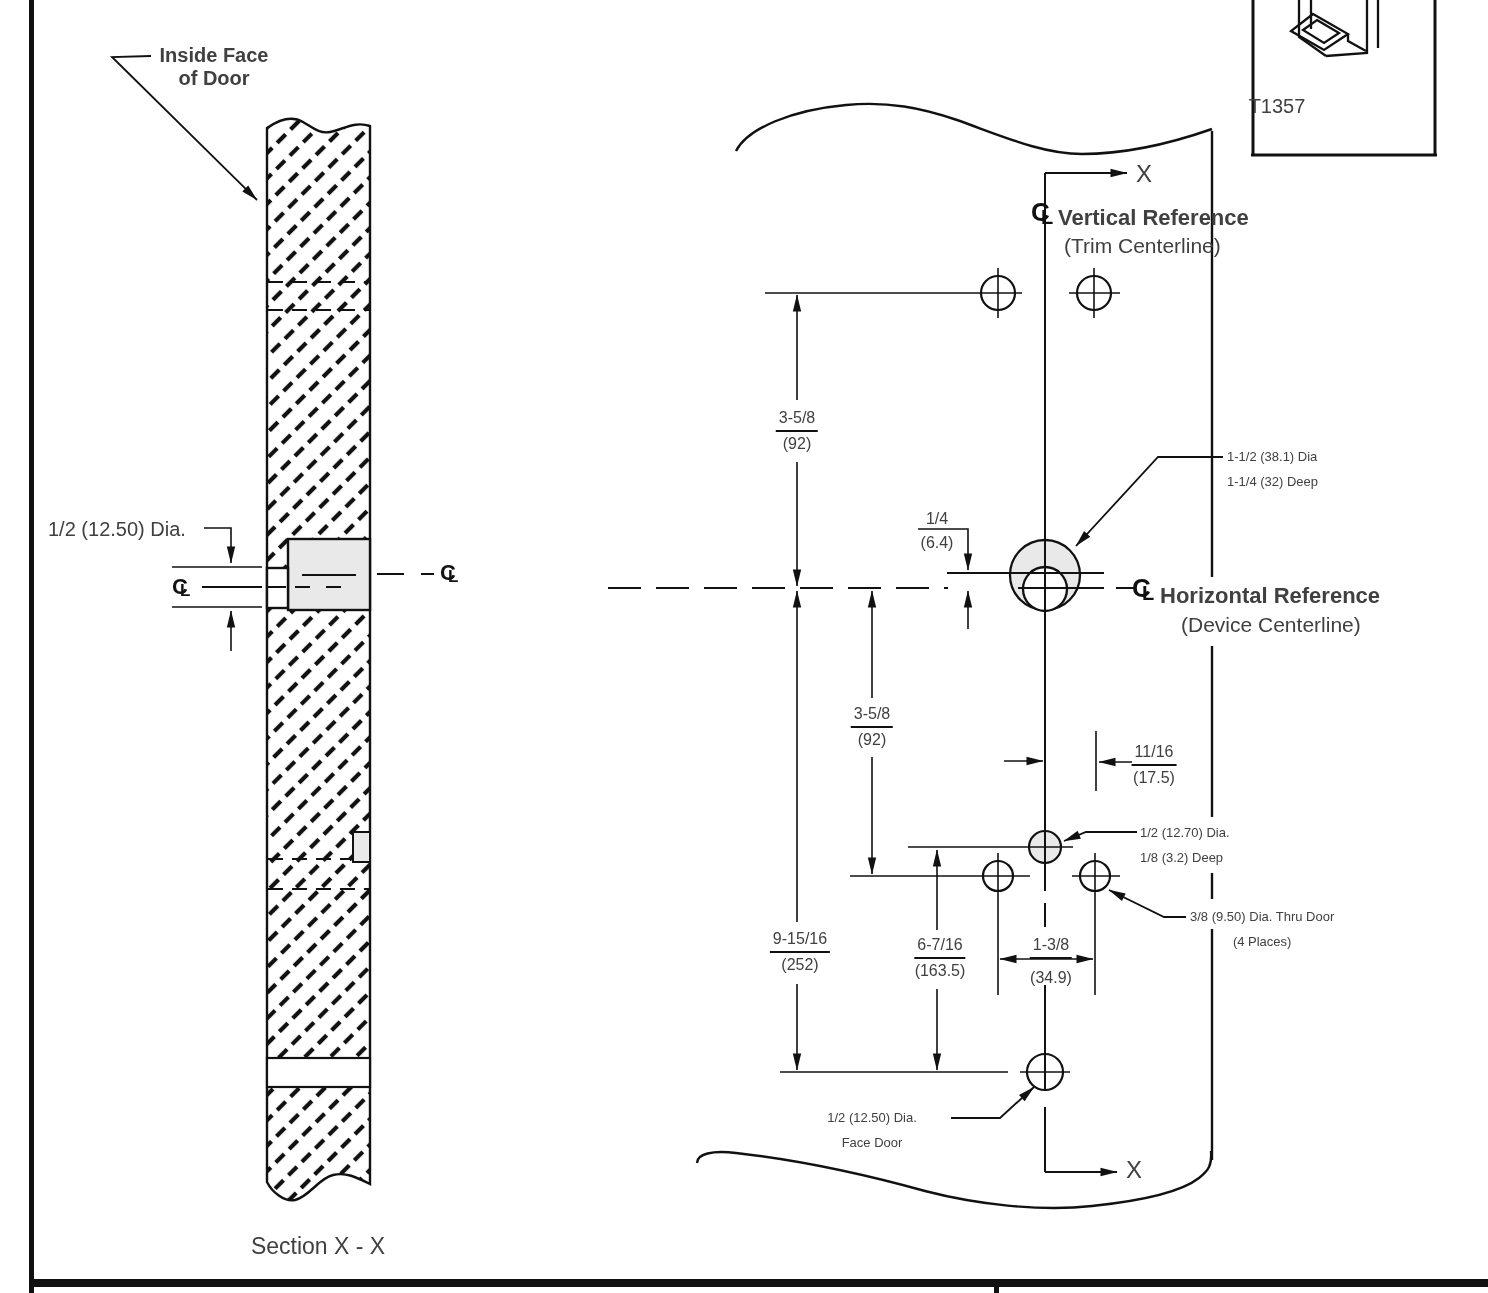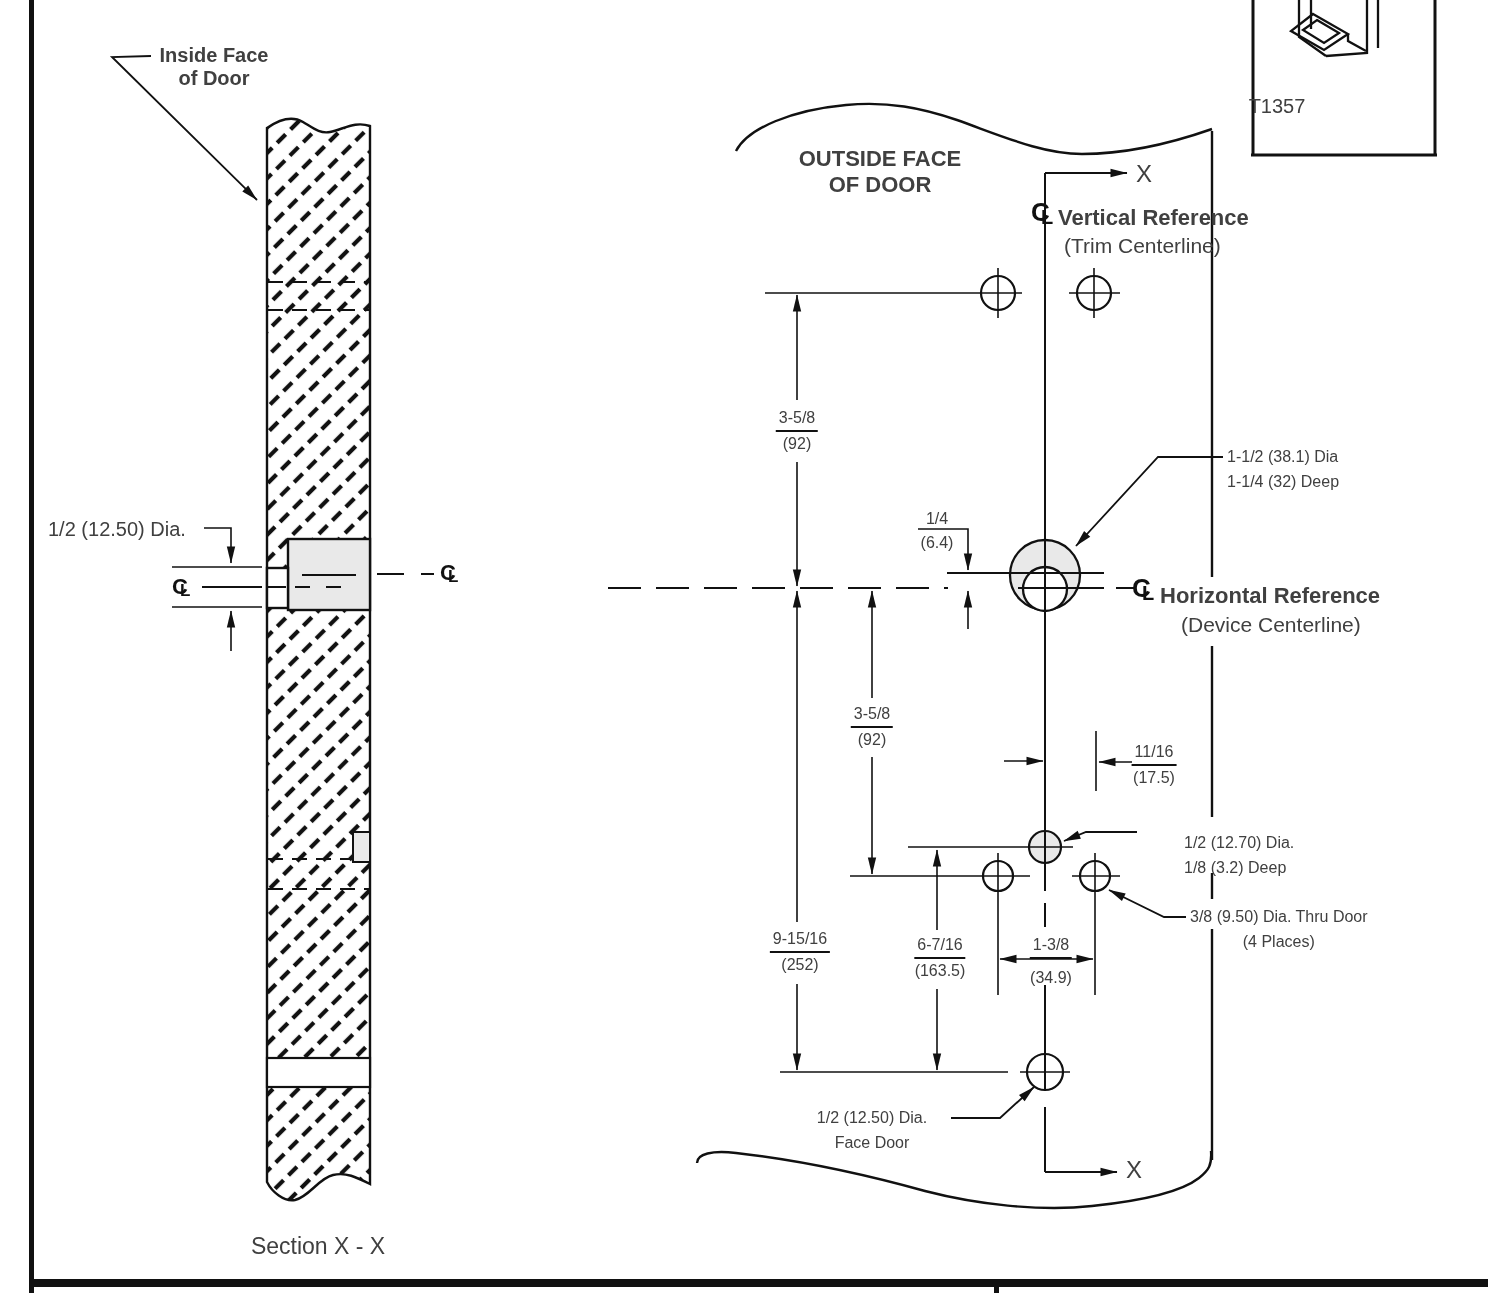--- a/index.html
+++ b/index.html
@@ -11,21 +11,21 @@
   .cx{transform:translateX(-50%);text-align:center;}
   .f20{font-size:20px;}
   .f21{font-size:21px;text-align:right;}
   .f22{font-size:22px;line-height:26px;}
   .f23{font-size:23px;}
   .f24{font-size:24px;}
   .dim{font-size:16px;line-height:23px;text-align:center;transform:translateX(-50%);}
   .dim .fr{display:inline-block;border-bottom:2px solid #111;padding:0 3px 1px 3px;}
   .dim .nou{border-bottom:none;}
   .dim .gap5{margin-top:7px;}
-  .call{font-size:16px;line-height:25px;}
+  .call{font-size:13px;line-height:25px;}
   
   .clsym{position:absolute;width:26px;height:32px;}
   .clsym span{position:absolute;font-weight:bold;}
   .cl22 .cc{left:0;top:0;font-size:22px;}
   .cl22 .ll{left:8px;top:7px;font-size:17px;}
   .cl26 .cc{left:0;top:0;font-size:26px;}
   .cl26 .ll{left:10px;top:9px;font-size:20px;}
 </style>
 </head>
 <body>
@@ -194,24 +194,20 @@
   <span class="cc">C</span>
       <span class="ll">L</span>
 </div>
 <div class="clsym cl22" style="left:440px;top:560px;">
   <span class="cc">C</span>
       <span class="ll">L</span>
 </div>
 
 <div class="lbl f23 cx" style="left:318px;top:1233px;">Section X - X</div>
 
-<div class="lbl b f22 cx" style="left:880px;top:146px;">
-  <div>OUTSIDE FACE</div>
-  <div>OF DOOR</div>
-</div>
 
 <div class="lbl f24" style="left:1136px;top:160px;">X</div>
 <div class="lbl f24" style="left:1126px;top:1156px;">X</div>
 
 <div class="clsym cl26" style="left:1031px;top:197px;">
   <span class="cc">C</span>
       <span class="ll">L</span>
 </div>
 <div class="lbl b f22" style="left:1058px;top:205px;">Vertical Reference</div>
 <div class="lbl f21" style="left:1064px;top:234px;">(Trim Centerline)</div>
@@ -249,21 +245,21 @@
 </div>
 <div class="lbl dim" style="left:1051px;top:933px;">
   <div><span class="fr">1-3/8</span></div>
   <div class="gap5">(34.9)</div>
 </div>
 
 <div class="lbl call" style="left:1227px;top:444px;">
   <div>1-1/2 (38.1) Dia</div>
   <div>1-1/4 (32) Deep</div>
 </div>
-<div class="lbl call" style="left:1184px;top:820px;margin-top:10px;">
+<div class="lbl call" style="left:1140px;top:820px;">
   <div>1/2 (12.70) Dia.</div>
   <div>1/8 (3.2) Deep</div>
 </div>
 <div class="lbl call" style="left:1190px;top:904px;">
   <div>3/8 (9.50) Dia. Thru Door</div>
   <div style="text-align:center;">(4 Places)</div>
 </div>
 <div class="lbl call cx" style="left:872px;top:1105px;">
   <div>1/2 (12.50) Dia.</div>
   <div>Face Door</div>

